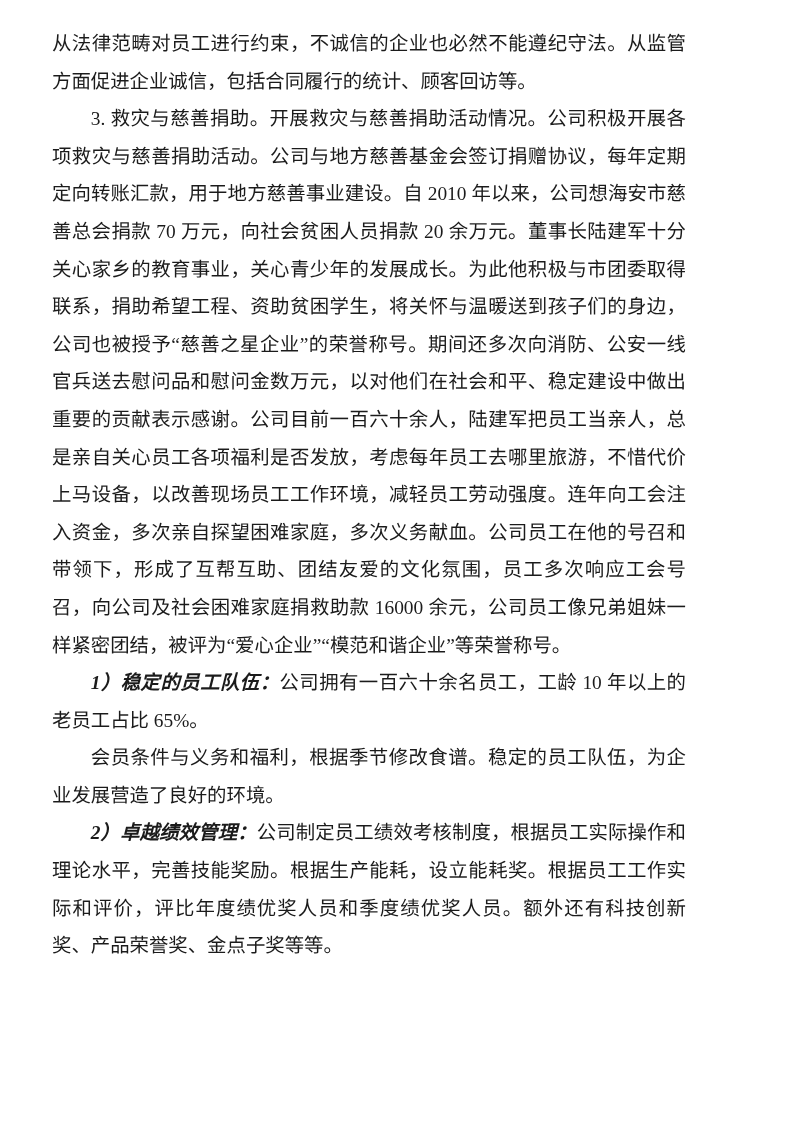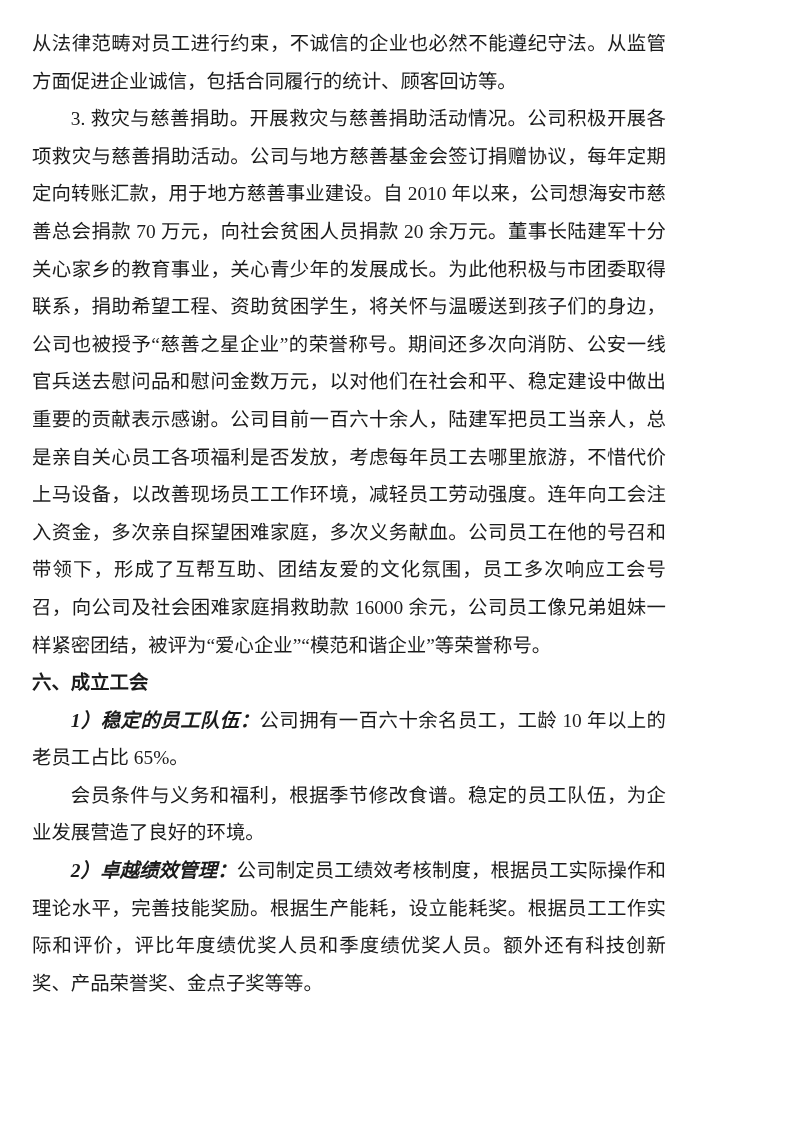--- a/index.html
+++ b/index.html
@@ -13,20 +13,21 @@
     width: 696px;
     height: 1129px;
     background: #ffffff;
     padding: 25px 30px 0 32px;
     overflow: hidden;
     font-family: "Liberation Serif", "DejaVu Serif", serif;
     font-size: 19.4px;
     line-height: 37.6px;
     color: #1b1b1b;
     text-align: justify;
+    margin-left: 20px;
   }
   .page p {
     margin: 0;
     word-break: break-all;
   }
   .para-indent {
     text-indent: 2em;
   }
   .doc-heading {
     font-weight: bold;
@@ -39,21 +40,20 @@
 </style>
 </head>
 <body>
 
 <div class="page">
 
   <p>从法律范畴对员工进行约束，不诚信的企业也必然不能遵纪守法。从监管方面促进企业诚信，包括合同履行的统计、顾客回访等。</p>
 
   <p class="para-indent">3. 救灾与慈善捐助。开展救灾与慈善捐助活动情况。公司积极开展各项救灾与慈善捐助活动。公司与地方慈善基金会签订捐赠协议，每年定期定向转账汇款，用于地方慈善事业建设。自 2010 年以来，公司想海安市慈善总会捐款 70 万元，向社会贫困人员捐款 20 余万元。董事长陆建军十分关心家乡的教育事业，关心青少年的发展成长。为此他积极与市团委取得联系，捐助希望工程、资助贫困学生，将关怀与温暖送到孩子们的身边，公司也被授予“慈善之星企业”的荣誉称号。期间还多次向消防、公安一线官兵送去慰问品和慰问金数万元，以对他们在社会和平、稳定建设中做出重要的贡献表示感谢。公司目前一百六十余人，陆建军把员工当亲人，总是亲自关心员工各项福利是否发放，考虑每年员工去哪里旅游，不惜代价上马设备，以改善现场员工工作环境，减轻员工劳动强度。连年向工会注入资金，多次亲自探望困难家庭，多次义务献血。公司员工在他的号召和带领下，形成了互帮互助、团结友爱的文化氛围，员工多次响应工会号召，向公司及社会困难家庭捐救助款 16000 余元，公司员工像兄弟姐妹一样紧密团结，被评为“爱心企业”“模范和谐企业”等荣誉称号。</p>
 
-  <p class="doc-heading">六、成立工会</p>
 
 
   <p class="para-indent"><span class="lead-bold">1）稳定的员工队伍：</span><span>公司拥有一百六十余名员工，工龄 10 年以上的老员工占比 65%。</span></p>
 
   <p class="para-indent">会员条件与义务和福利，根据季节修改食谱。稳定的员工队伍，为企业发展营造了良好的环境。</p>
 
   <p class="para-indent"><span class="lead-bold">2）卓越绩效管理：</span><span>公司制定员工绩效考核制度，根据员工实际操作和理论水平，完善技能奖励。根据生产能耗，设立能耗奖。根据员工工作实际和评价，评比年度绩优奖人员和季度绩优奖人员。额外还有科技创新奖、产品荣誉奖、金点子奖等等。</span></p>
 
 </div>
 

